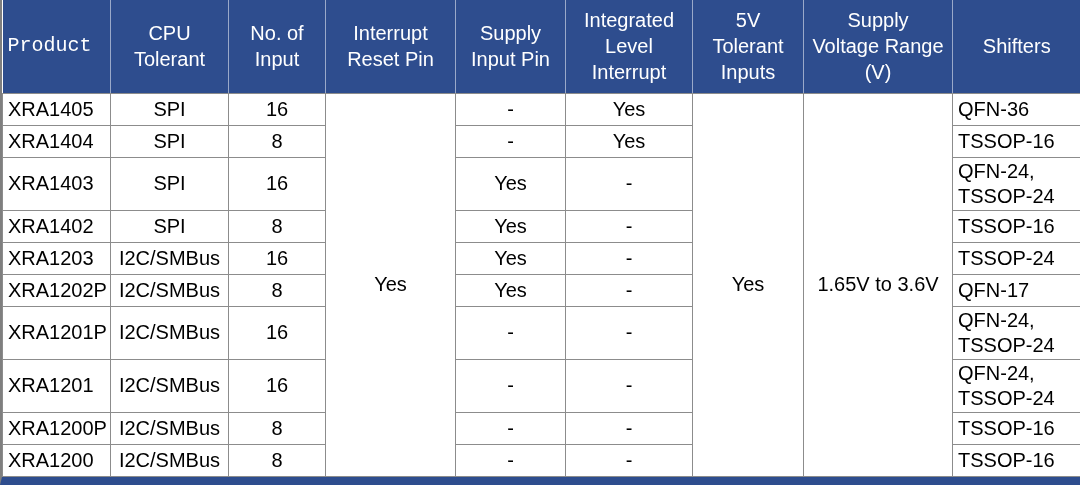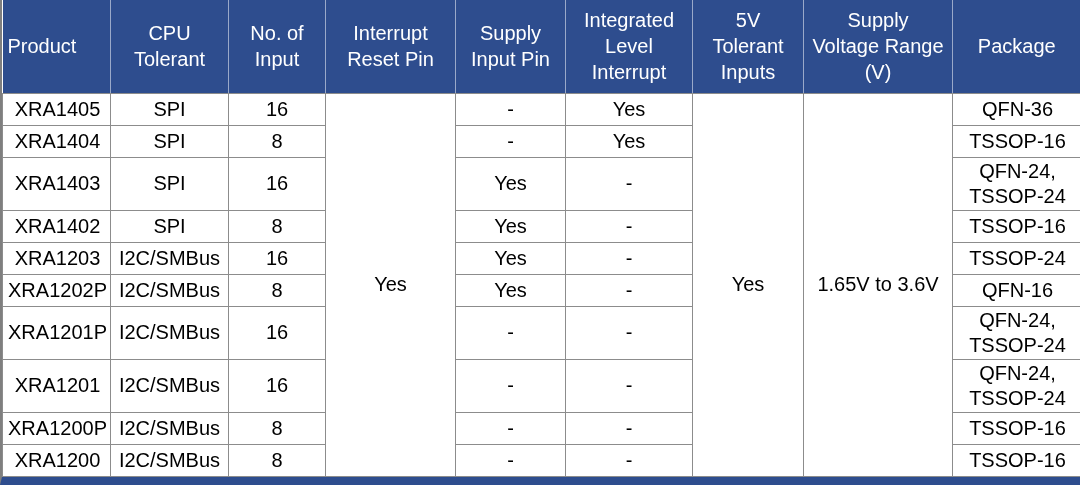--- a/index.html
+++ b/index.html
@@ -37,33 +37,34 @@
     white-space: pre-line;
     line-height: 1.3;
     border-left: 1px solid #9aa9c9;
     border-bottom: 1px solid #8c8c8c;
     padding: 0 2px;
   }
   table.spec th:first-child {
     border-left: none;
     text-align: left;
     padding-left: 5px;
+    font-family: Liberation Mono, monospace;
   }
   table.spec thead tr { height: 93px; }
   table.spec td {
     border: 1px solid #8c8c8c;
     text-align: center;
     vertical-align: middle;
     white-space: pre-line;
     line-height: 1.25;
     padding: 0 3px;
     background: #ffffff;
   }
   table.spec td.left {
-    text-align: center;
+    text-align: left;
     padding-left: 5px;
   }
   tr.h32 { height: 32px; }
   tr.h53 { height: 53px; }
   table.spec td.merged { background: #ffffff; }
 </style>
 </head>
 <body>
 
 <div class="page">
@@ -93,21 +94,21 @@
 Input Pin</th>
           <th>Integrated
 Level
 Interrupt</th>
           <th>5V
 Tolerant
 Inputs</th>
           <th>Supply
 Voltage Range
 (V)</th>
-          <th>Package</th>
+          <th>Shifters</th>
         </tr>
       </thead>
       <tbody>
         <tr class="h32">
           <td class="left">XRA1405</td>
           <td>SPI</td>
           <td>16</td>
           <td class="merged" rowspan="10">Yes</td>
           <td>-</td>
           <td>Yes</td>
@@ -147,21 +148,21 @@
           <td>Yes</td>
           <td>-</td>
           <td class="left">TSSOP-24</td>
         </tr>
         <tr class="h32">
           <td class="left">XRA1202P</td>
           <td>I2C/SMBus</td>
           <td>8</td>
           <td>Yes</td>
           <td>-</td>
-          <td class="left">QFN-16</td>
+          <td class="left">QFN-17</td>
         </tr>
         <tr class="h53">
           <td class="left">XRA1201P</td>
           <td>I2C/SMBus</td>
           <td>16</td>
           <td>-</td>
           <td>-</td>
           <td class="left">QFN-24,
 TSSOP-24</td>
         </tr>

